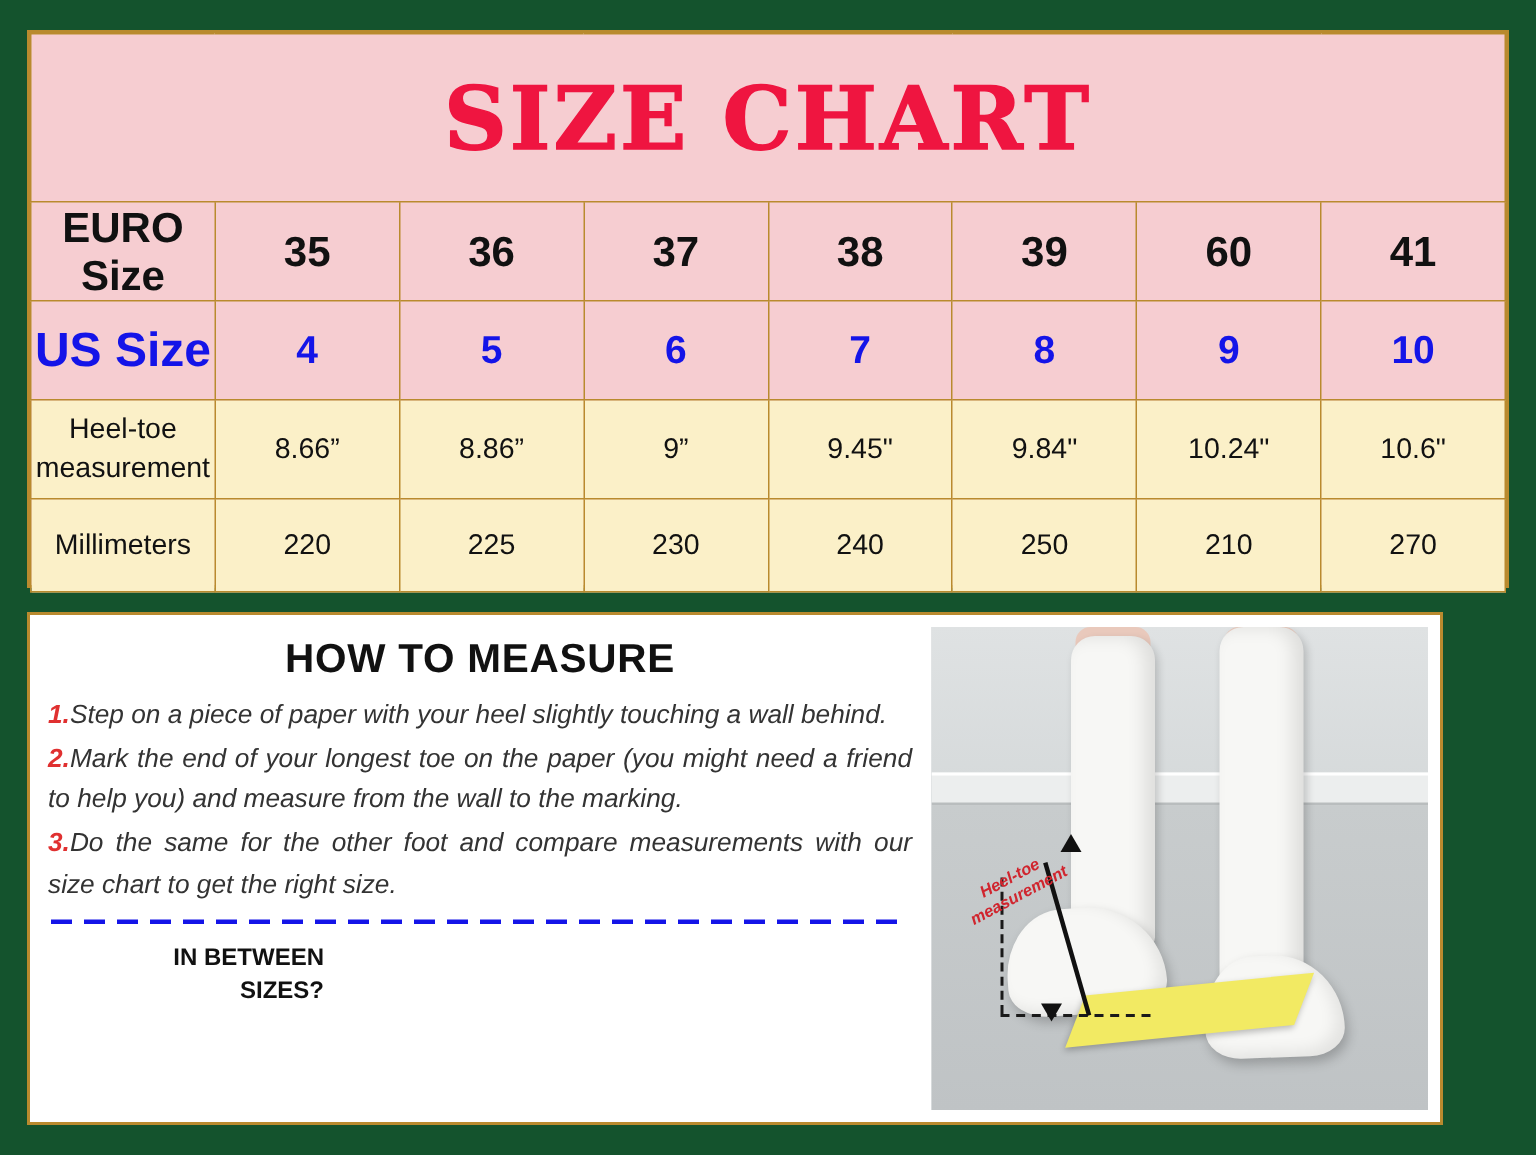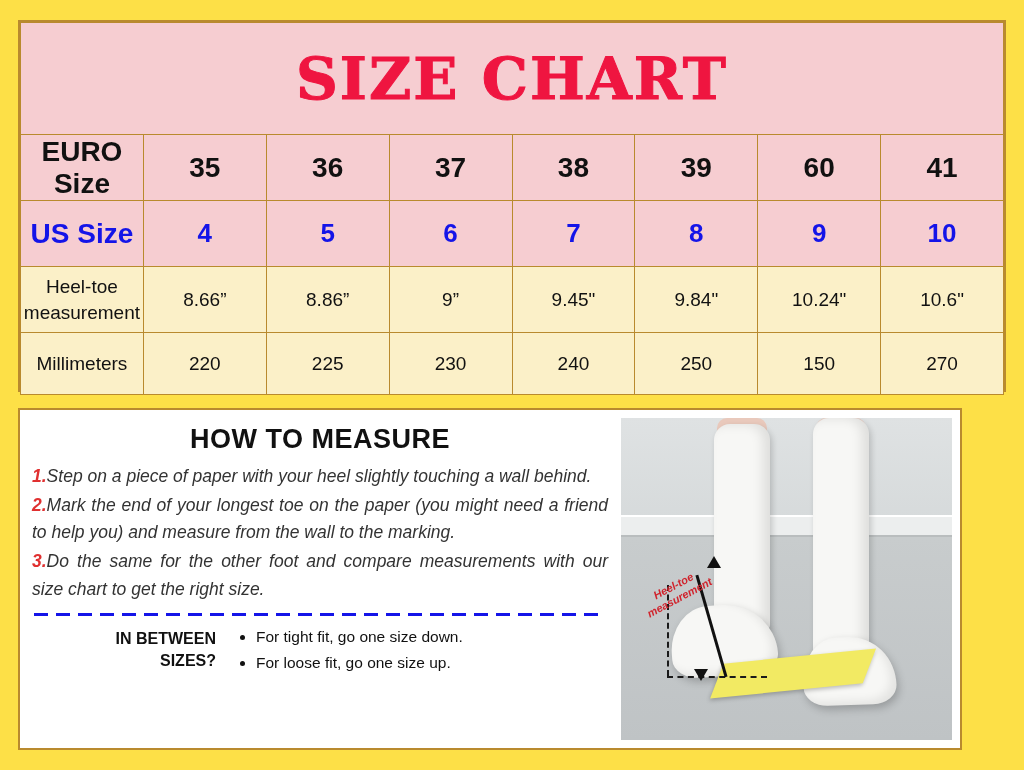--- a/index.html
+++ b/index.html
@@ -6,21 +6,21 @@
   html, body {
     margin: 0; padding: 0;
     width: 1024px; height: 770px;
     background: #ffffff;
     font-family: "Liberation Sans", sans-serif;
   }
   #page {
     position: relative;
     width: 1024px;
     height: 770px;
-    background: #fde047;
+    background: #14532d;
     overflow: hidden;
   }
 
   
   .chart-wrap {
     position: absolute;
     left: 18px;
     top: 20px;
     width: 988px;
     height: 372px;
@@ -67,21 +67,21 @@
     font-weight: bold;
   }
   .row-us td {
     background: #f6cdd1;
     height: 66px;
     font-weight: bold;
     font-size: 26px;
     color: #1414e8;
   }
   .row-us td.label {
-    font-size: 28px;
+    font-size: 32px;
   }
   .row-heel td {
     background: #fbf0c8;
     height: 66px;
     font-size: 19px;
     color: #111111;
     line-height: 1.35;
   }
   .row-mm td {
     background: #fbf0c8;
@@ -300,21 +300,21 @@
         <td>10.24"</td>
         <td>10.6"</td>
       </tr>
       <tr class="row-mm">
         <td class="col-label">Millimeters</td>
         <td>220</td>
         <td>225</td>
         <td>230</td>
         <td>240</td>
         <td>250</td>
-        <td>150</td>
+        <td>210</td>
         <td>270</td>
       </tr>
     </tbody>
       </table>
   </div>
 
   <div class="measure-wrap">
 
     <div class="measure-left">
       <div class="measure-title">HOW TO MEASURE</div>
@@ -329,24 +329,20 @@
         <span class="num">3.</span><span>Do the same for the other foot and compare measurements with our size chart to get the right size.</span>
       </p>
 
       <div class="divider"></div>
 
       <div class="between">
         <div class="between-label">
           <div>IN BETWEEN</div>
           <div>SIZES?</div>
         </div>
-        <ul class="bullets">
-          <li>For tight fit, go one size down.</li>
-          <li>For loose fit, go one size up.</li>
-        </ul>
       </div>
     </div>
 
     <div class="measure-right">
       <div class="photo">
         <div class="wall"></div>
         <div class="baseboard"></div>
         <div class="floor"></div>
 
         <div class="skin l"></div>

